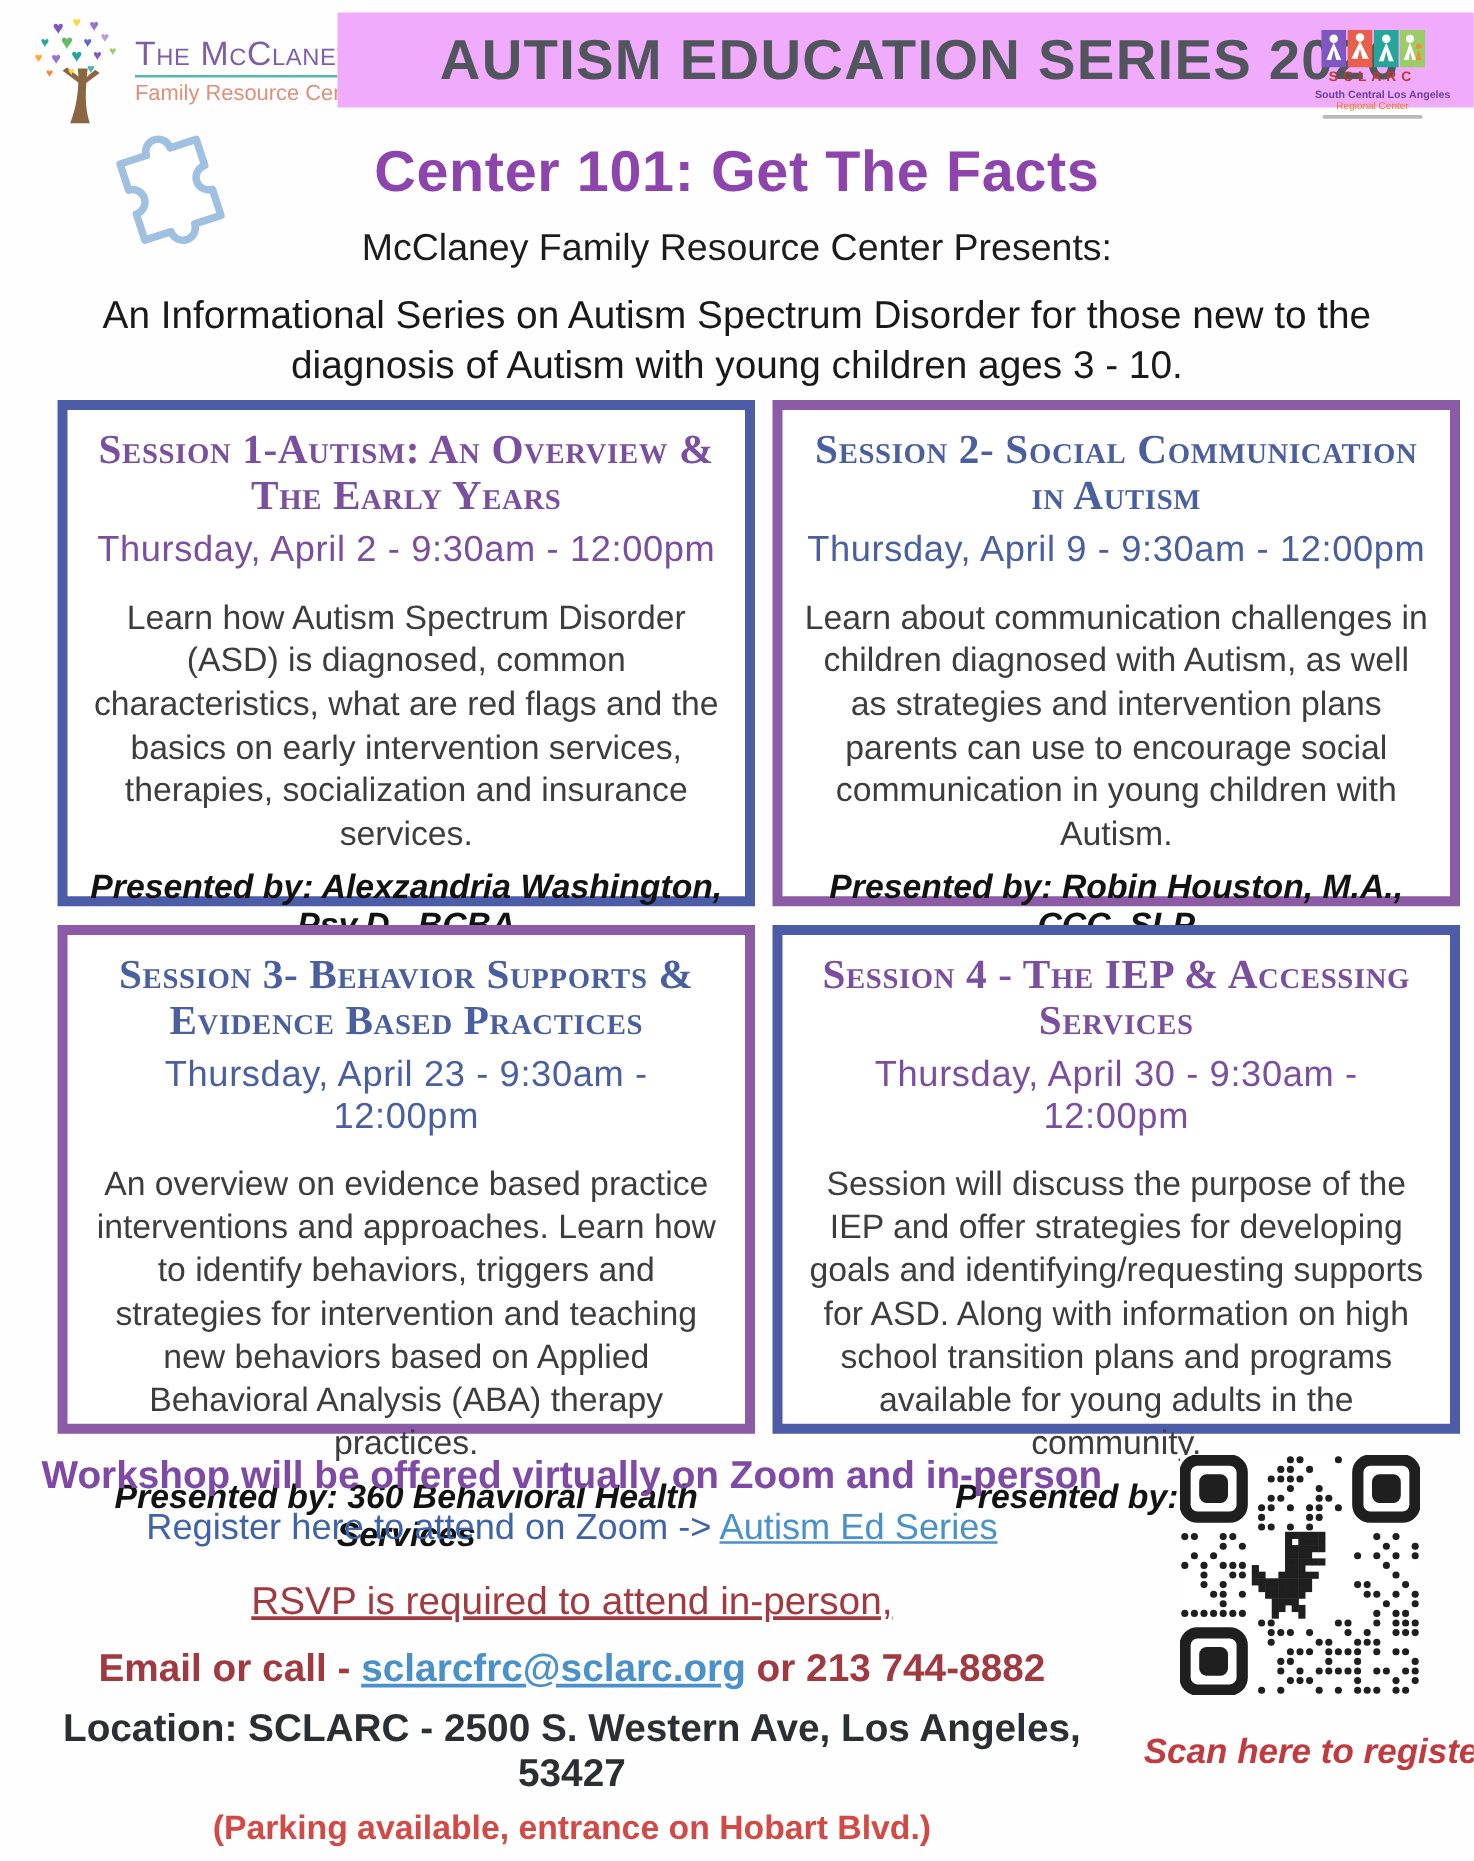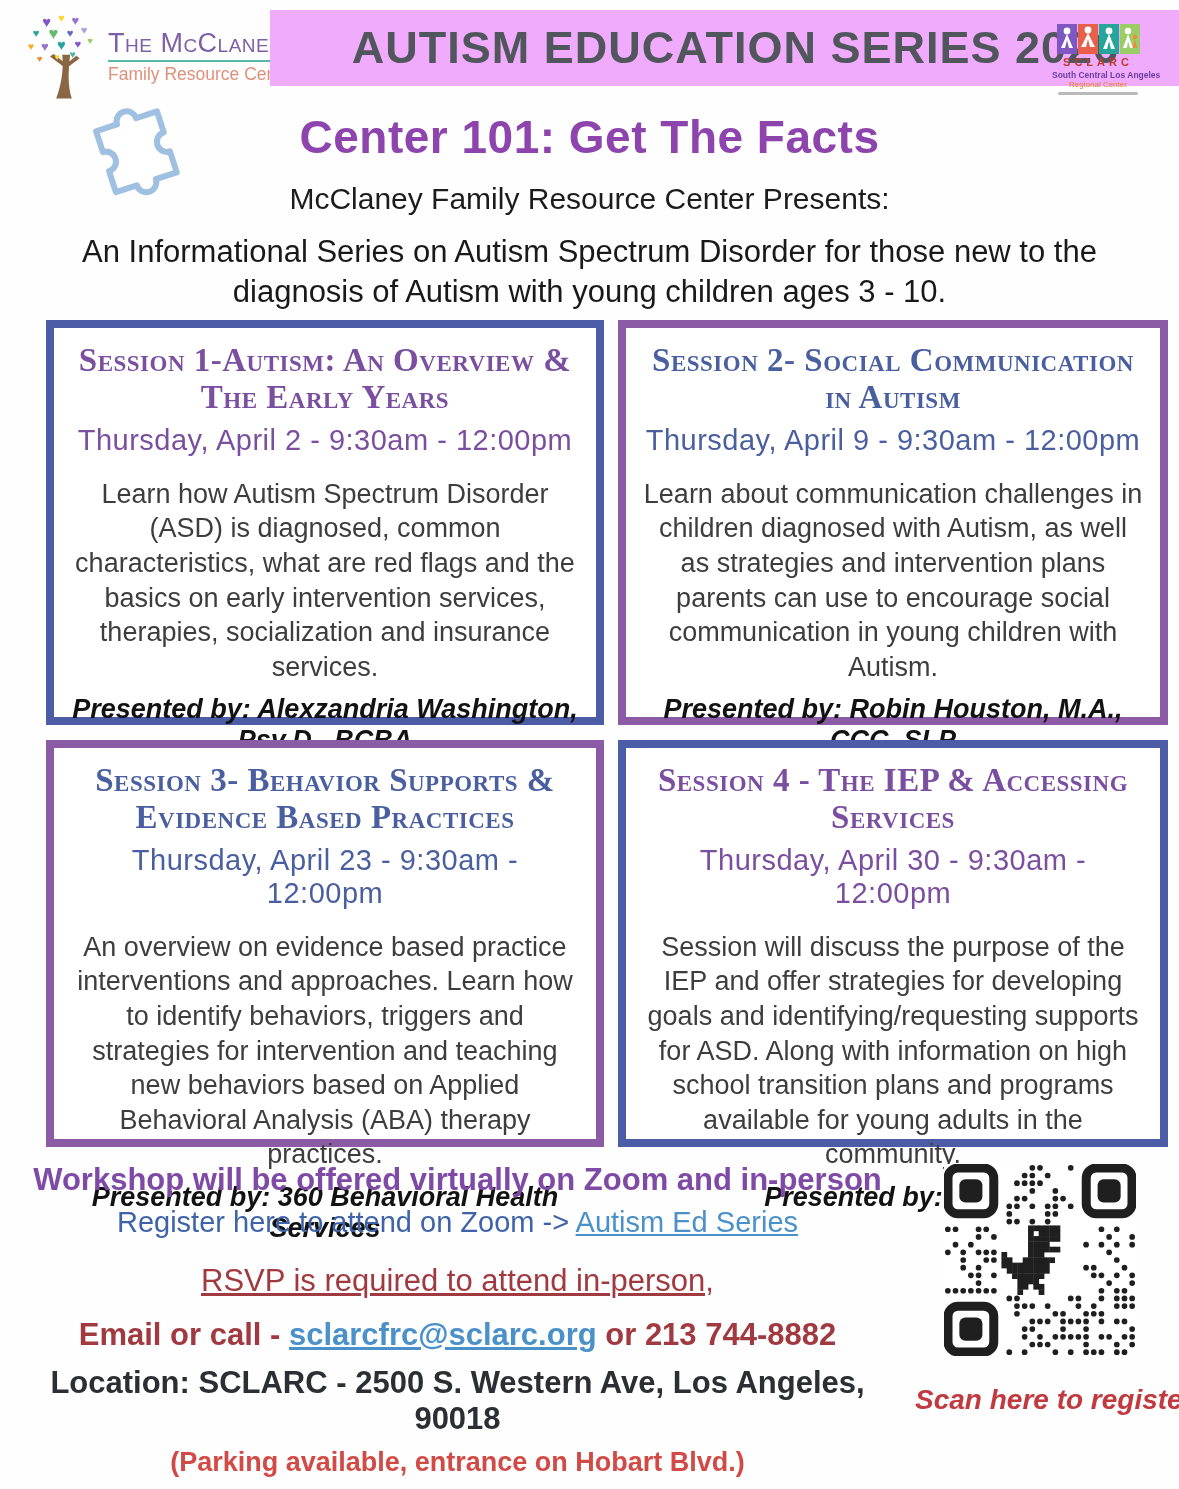--- a/index.html
+++ b/index.html
@@ -187,21 +187,21 @@
     </div>
 
   </div>
 
   <div class="footer">
     <div class="footer-left">
       <div class="f-zoom">Workshop will be offered virtually on Zoom and in-person</div>
       <div class="f-register"><span>Register here to attend on Zoom -&gt; </span><a>Autism Ed Series</a></div>
       <div class="f-rsvp">RSVP is required to attend in-person,</div>
       <div class="f-email"><span>Email or call - </span><a>sclarcfrc@sclarc.org</a><span> or 213 744-8882</span></div>
-      <div class="f-location">Location: SCLARC - 2500 S. Western Ave, Los Angeles, 90018</div>
+      <div class="f-location">Location: SCLARC - 2500 S. Western Ave, Los Angeles, 53427</div>
       <div class="f-parking">(Parking available, entrance on Hobart Blvd.)</div>
 
     </div>
     <div class="qr-wrap">
       <div class="qr-code"><svg width="192" height="192" viewBox="0 0 192 192">
             <circle cx="88.32" cy="3.84" r="2.8415999999999997" fill="#1f1f1f"></circle>
             <circle cx="96" cy="3.84" r="2.8415999999999997" fill="#1f1f1f"></circle>
             <circle cx="126.72" cy="3.84" r="2.8415999999999997" fill="#1f1f1f"></circle>
             <circle cx="80.64" cy="11.52" r="2.8415999999999997" fill="#1f1f1f"></circle>
             <circle cx="88.32" cy="11.52" r="2.8415999999999997" fill="#1f1f1f"></circle>

